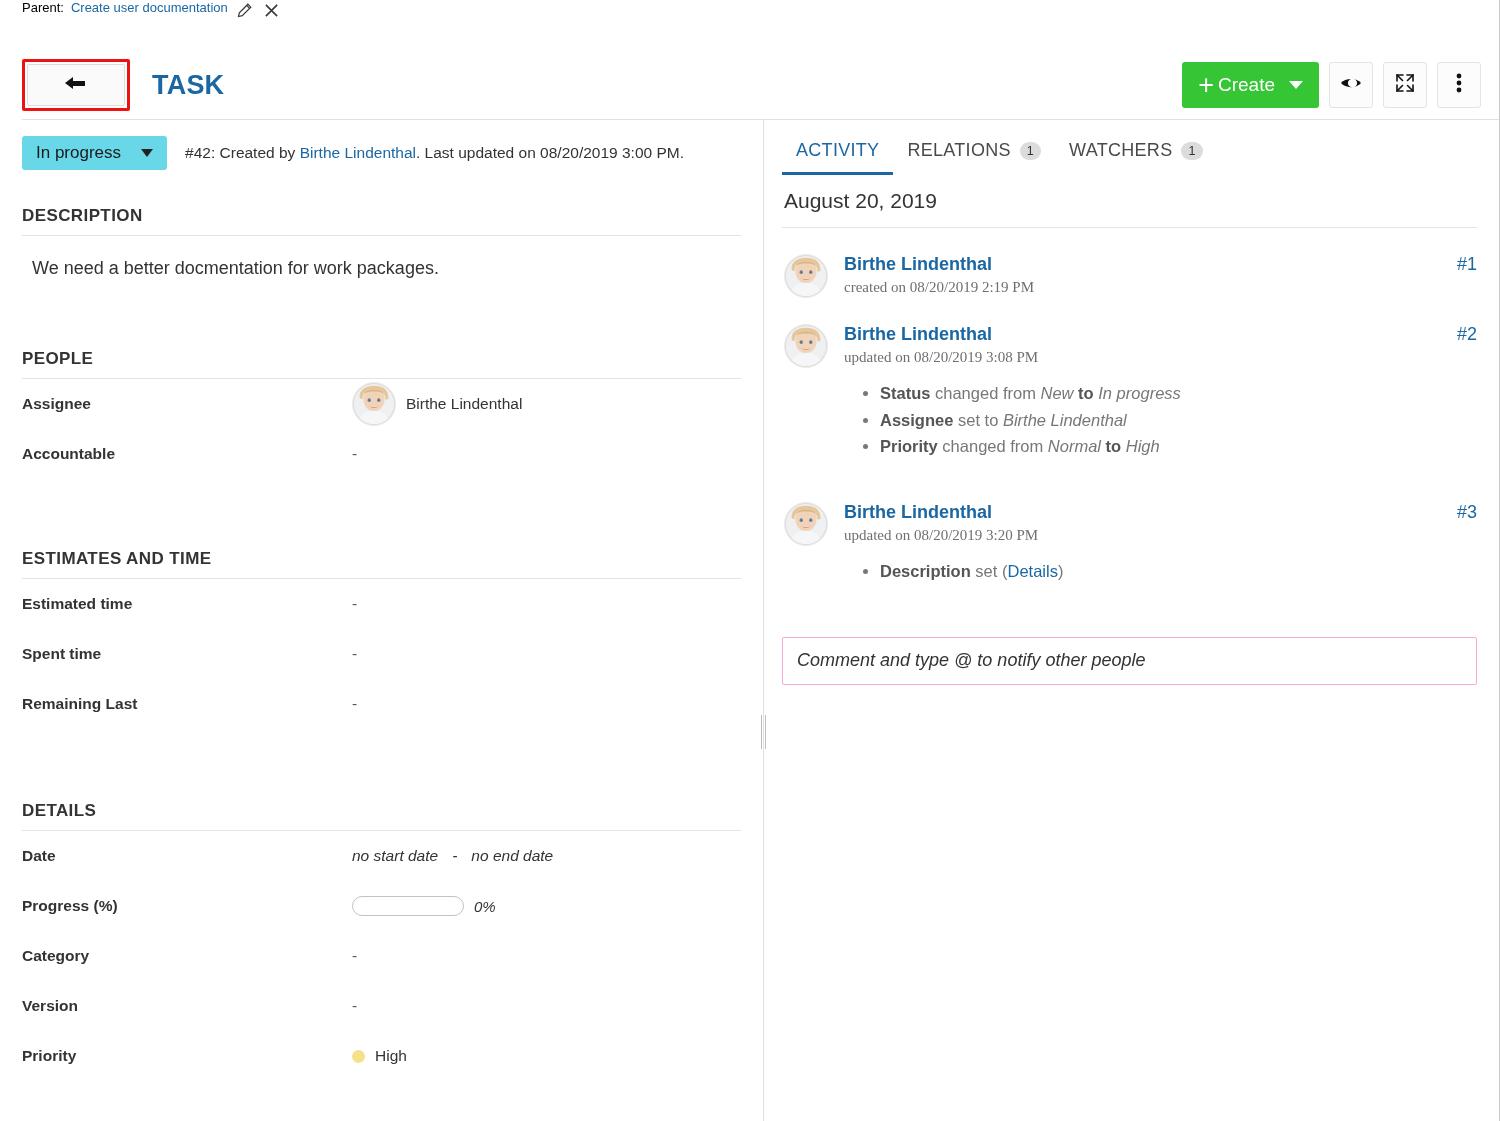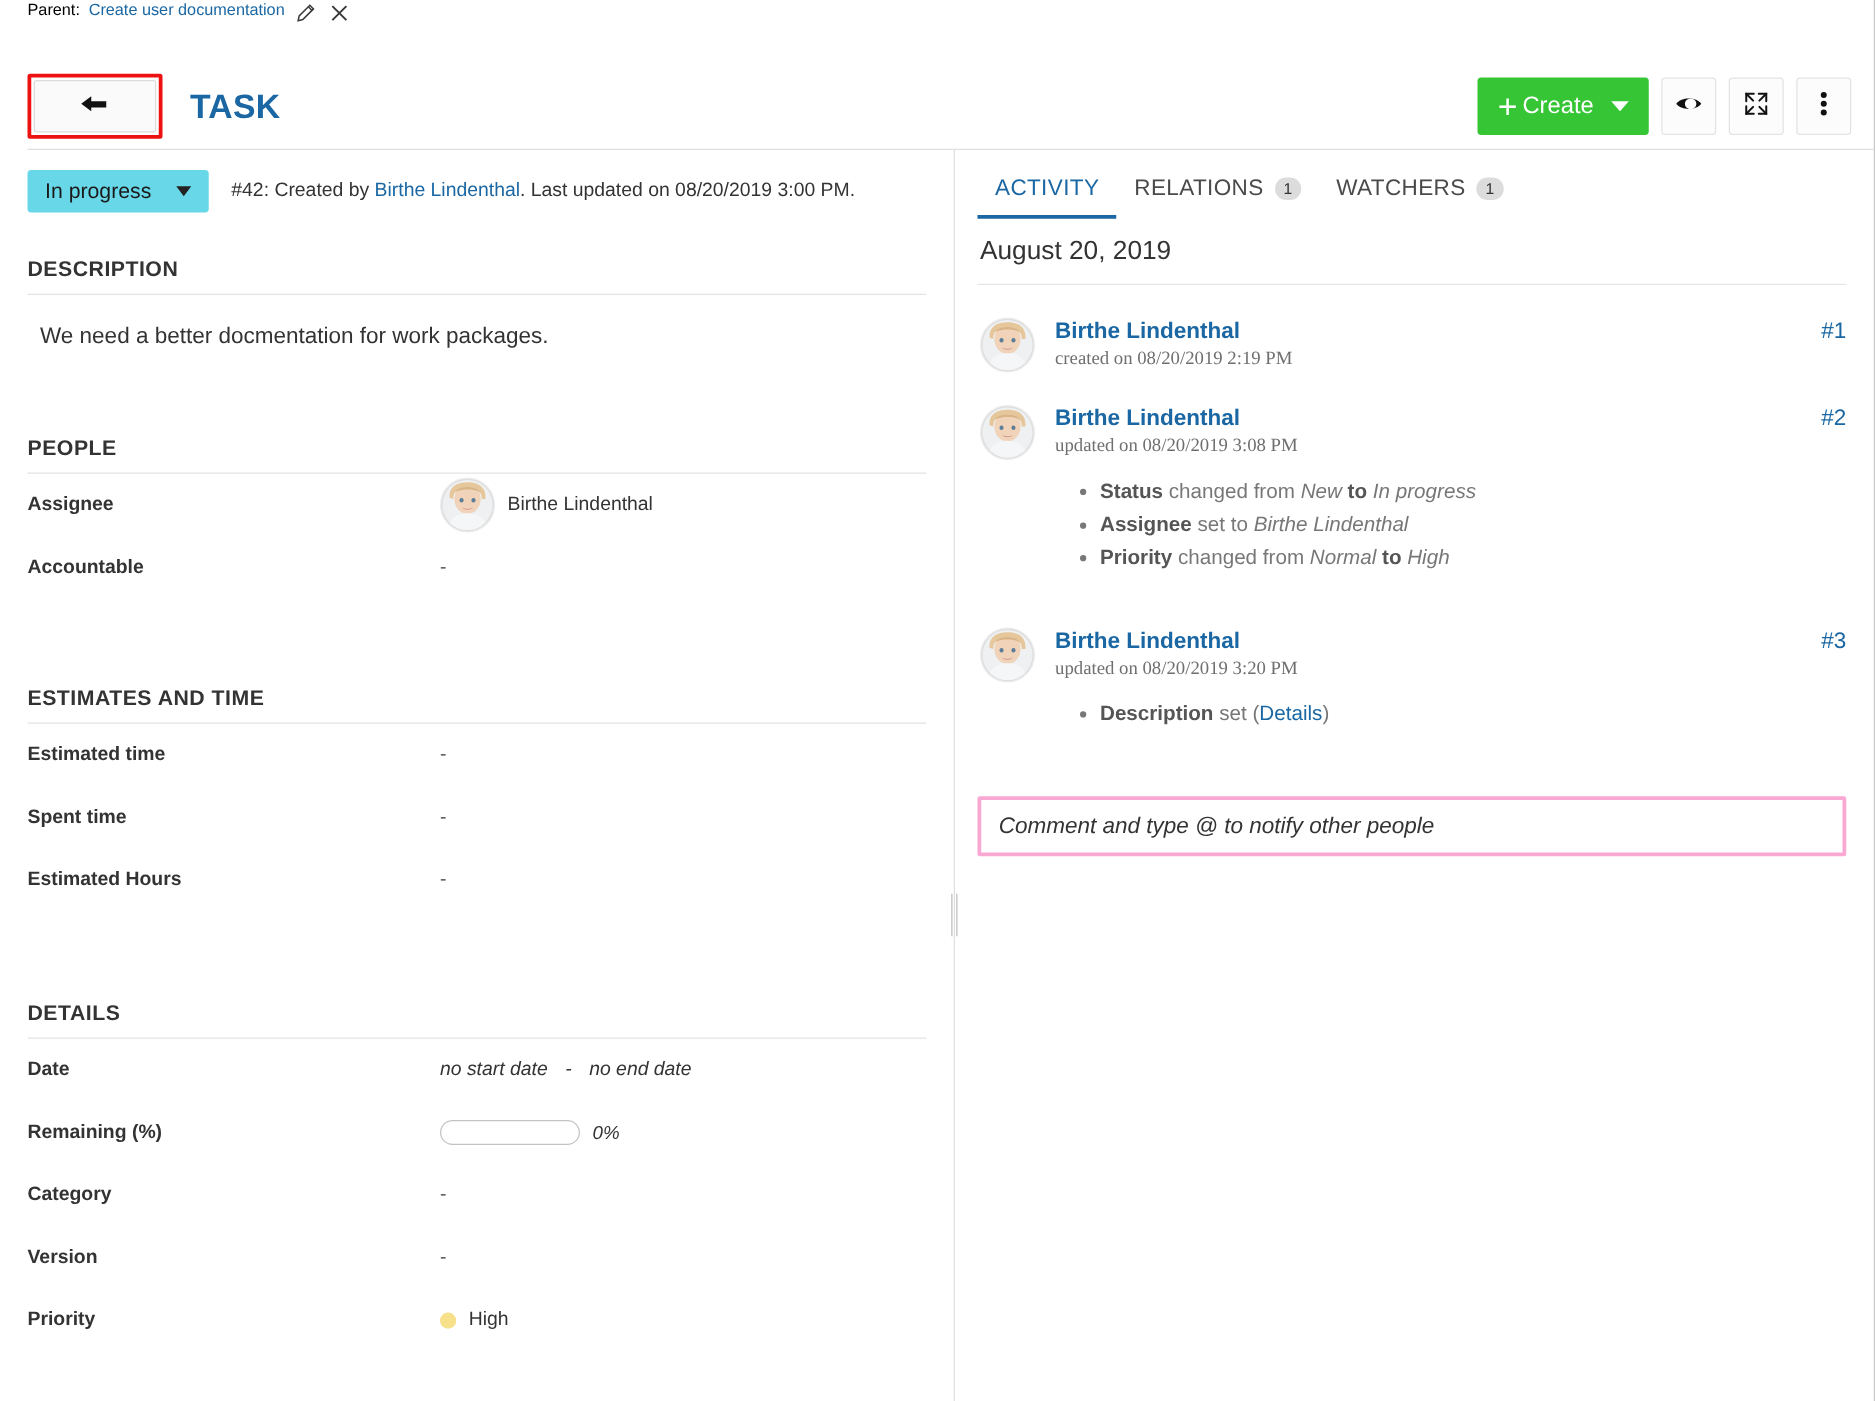--- a/index.html
+++ b/index.html
@@ -172,21 +172,21 @@
   .act-changes { margin: 14px 0 0 18px; }
   .act-changes li {
     font-size: 16.5px; color: #777; line-height: 1.62;
     list-style: disc; margin-left: 18px; max-width: 310px;
   }
   .act-changes li b { color: #555; }
   .act-changes li i { font-style: italic; }
   .act-changes li a { color: #1a67a3; text-decoration: none; }
 
   .comment-box {
-    margin-top: 52px; border: 3px solid #f9a8d4; border-radius: 2px;
+    margin-top: 52px; border: 1px solid #f9a8d4; border-radius: 2px;
     height: 48px; display: flex; align-items: center; padding: 0 14px;
     cursor: text;
   }
   .comment-placeholder {
     font-size: 18px; font-style: italic; color: #333;
   }
 </style>
 </head>
 <body>
 
@@ -322,41 +322,41 @@
       </div>
       <div class="attr-row">
         <div class="attr-label">Estimated time</div>
         <div class="attr-value dash">-</div>
       </div>
       <div class="attr-row">
         <div class="attr-label">Spent time</div>
         <div class="attr-value dash">-</div>
       </div>
       <div class="attr-row">
-        <div class="attr-label">Estimated Hours</div>
+        <div class="attr-label">Remaining Last</div>
         <div class="attr-value dash">-</div>
       </div>
     </div>
 
     <div class="sec-details">
       <div class="section-head">
         <div class="section-title">DETAILS</div>
       </div>
       <div class="attr-row">
         <div class="attr-label">Date</div>
         <div class="attr-value">
           <span class="date-val">
             <span>no start date</span>
             <span>-</span>
             <span>no end date</span>
           </span>
         </div>
       </div>
       <div class="attr-row">
-        <div class="attr-label">Remaining (%)</div>
+        <div class="attr-label">Progress (%)</div>
         <div class="attr-value">
           <div class="progress-bar"></div>
           <span class="progress-pct">0%</span>
         </div>
       </div>
       <div class="attr-row">
         <div class="attr-label">Category</div>
         <div class="attr-value dash">-</div>
       </div>
       <div class="attr-row">

